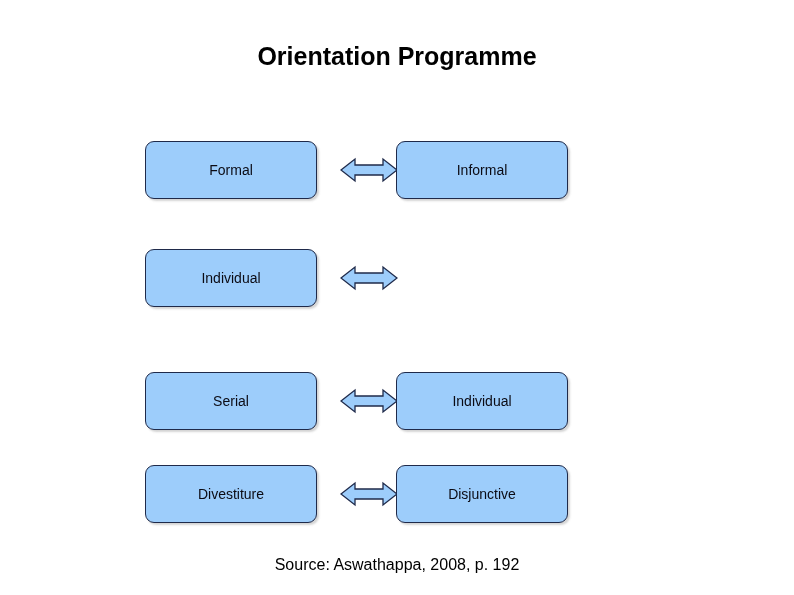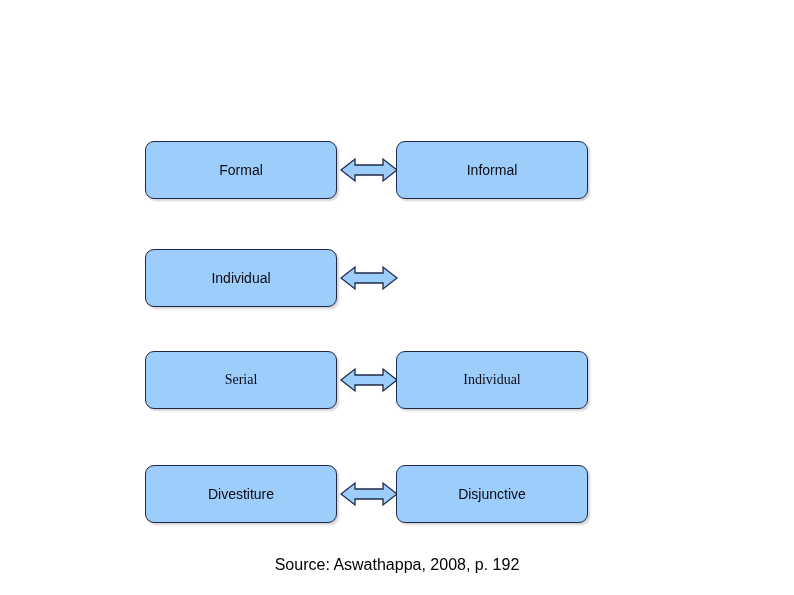--- a/index.html
+++ b/index.html
@@ -45,27 +45,27 @@
   }
 
   .row {
     position: absolute;
     left: 145px;
     width: 452px;
     height: 60px;
   }
   .row-1 { top: 141px; }
   .row-2 { top: 249px; padding-left: 38px; }
-  .row-3 { top: 351px; font-family: Liberation Serif, serif; }
+  .row-3 { top: 372px; }
   .row-4 { top: 465px; }
 
   .node {
     position: absolute;
     top: 0;
-    width: 192px;
+    width: 172px;
     height: 58px;
     box-sizing: border-box;
     background: #9DCDFB;
     border: 1px solid #1F2A4A;
     border-radius: 9px;
     box-shadow: 2px 2px 2px rgba(160,160,160,0.45);
     display: flex;
     align-items: center;
     justify-content: center;
     color: #0B0B14;
@@ -100,20 +100,21 @@
     color: #000000;
     line-height: 18px;
     white-space: nowrap;
   }
 </style>
 </head>
 <body>
 
 <div id="slide">
 
+  <div id="title">Orientation Programme</div>
 
   <div id="diagram">
 
     <div class="row row-1">
       <div class="node node-left">Formal</div>
       <div class="connector">
         <svg viewBox="0 0 58 32" xmlns="http://www.w3.org/2000/svg" aria-hidden="true">
           <polygon points="1,16 15,5 15,11 43,11 43,5 57,16 43,27 43,21 15,21 15,27" fill="#9DCDFB" stroke="#1F2A4A" stroke-width="1.3" stroke-linejoin="miter"></polygon>
         </svg>
       </div>

